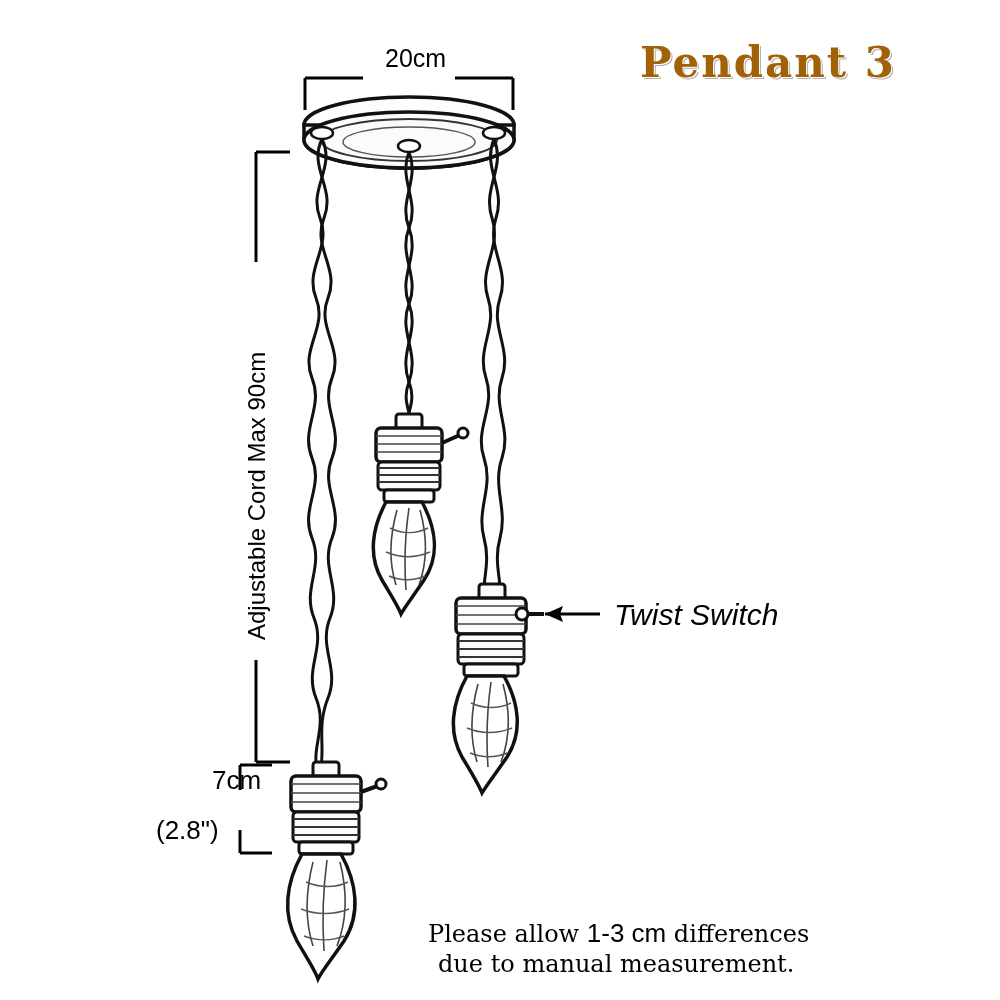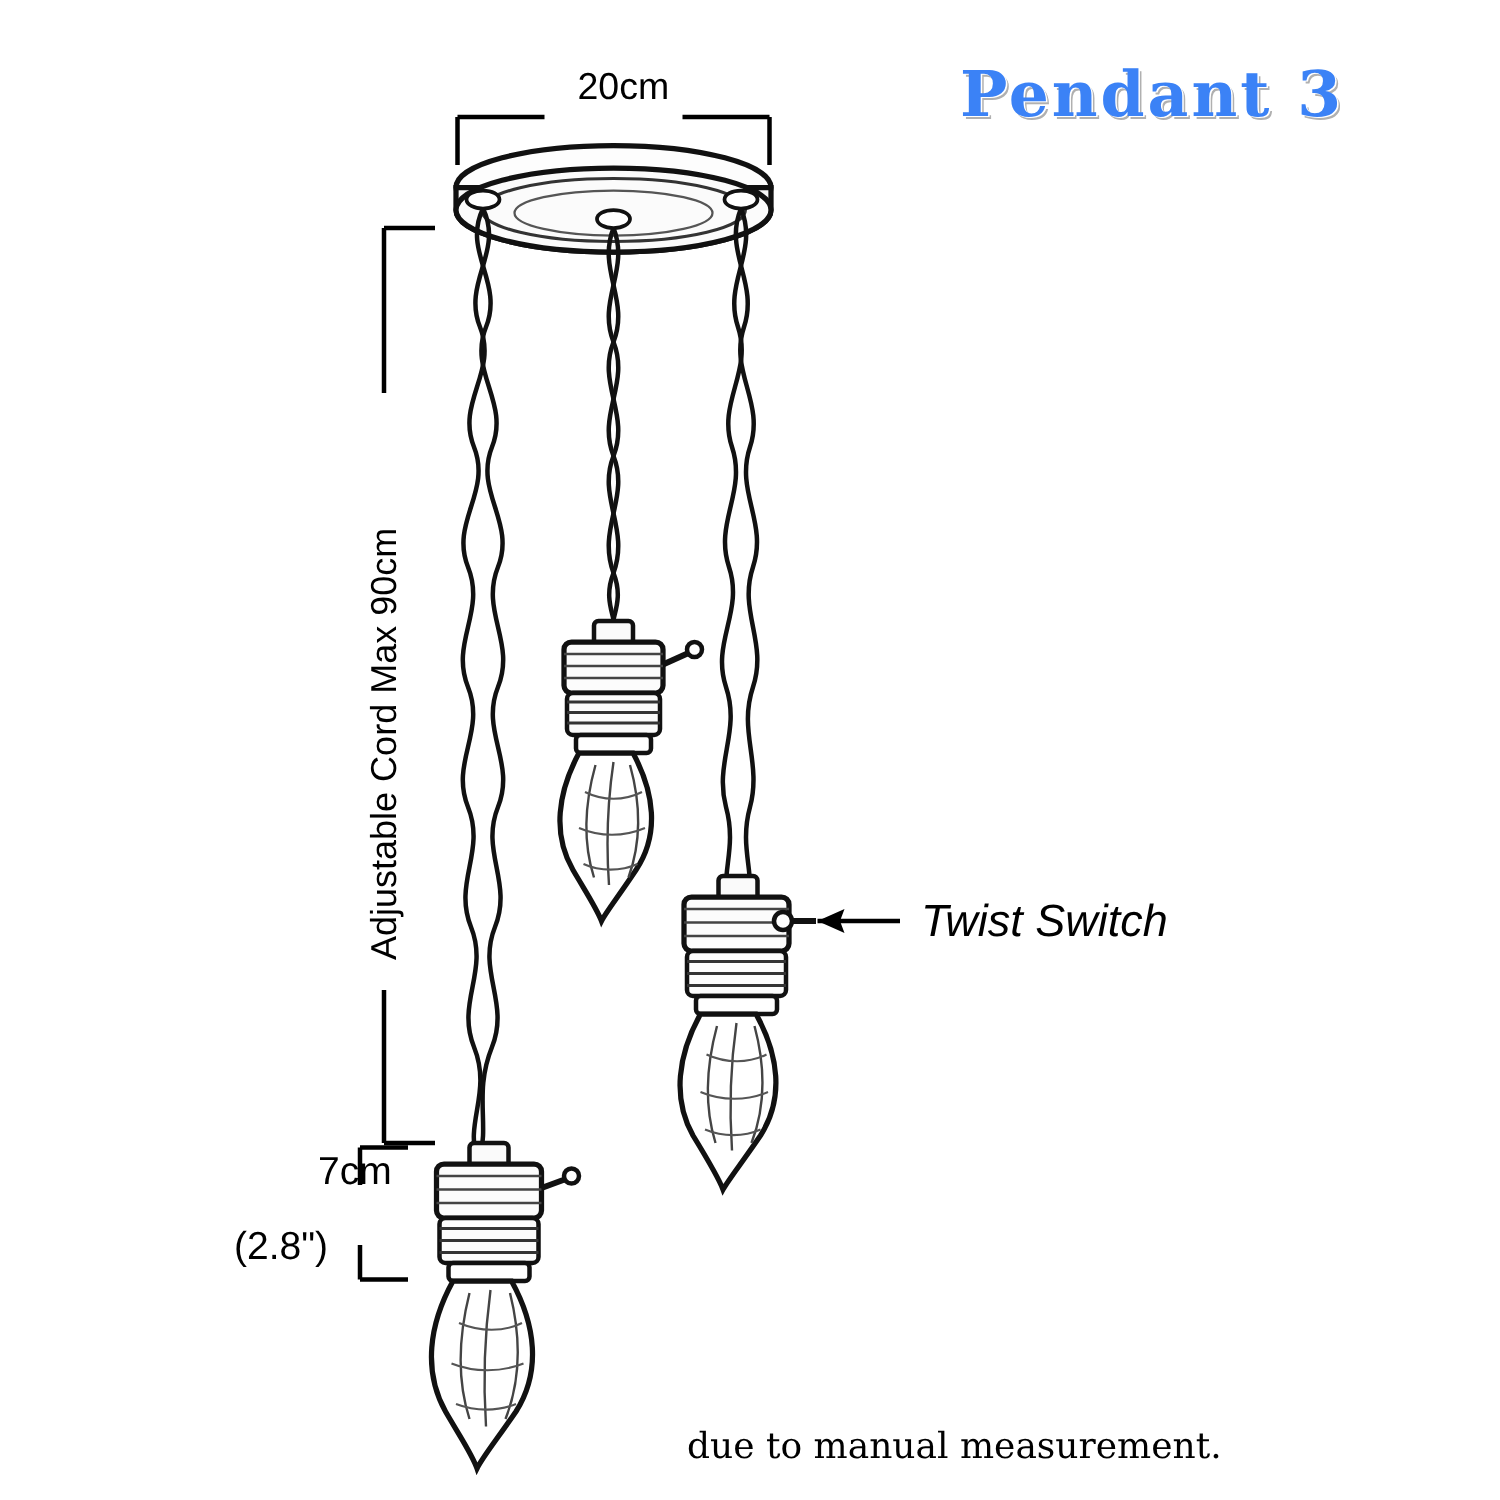--- a/index.html
+++ b/index.html
@@ -28,21 +28,21 @@
     color: #000;
     white-space: nowrap;
   }
   #title-pendant {
     left: 640px;
     top: 38px;
     font-family: "DejaVu Serif", serif;
     font-weight: bold;
     font-size: 42px;
     letter-spacing: 2px;
-    color: #3b82f6;
+    color: #a16207;
     text-shadow:
       1px 1px 0 #ffffff,
       2px 2px 0 #b0b0b0,
       -1px -1px 0 #ffffff;
   }
   #label-top-width {
     left: 367px;
     top: 44px;
     font-size: 25px;
     font-family: "Liberation Sans", sans-serif;
@@ -78,21 +78,20 @@
     left: 428px;
     top: 918px;
     font-family: "DejaVu Serif", serif;
     font-size: 24px;
   }
   #note-line2 {
     left: 438px;
     top: 950px;
     font-family: "DejaVu Serif", serif;
     font-size: 24px;
-    margin-left: 20px;
   }
   .note-em {
     font-family: "Liberation Sans", sans-serif;
     font-size: 26px;
   }
 </style>
 </head>
 <body>
 
 <div id="page">
@@ -287,16 +286,17 @@
   <div class="label" id="label-top-width">20cm</div>
 
   <div class="label" id="label-cord">Adjustable Cord Max 90cm</div>
 
   <div class="label" id="label-socket-cm">7cm</div>
 
   <div class="label" id="label-socket-in">(2.8")</div>
 
   <div class="label" id="label-twist">Twist Switch</div>
 
+  <div class="label" id="note-line1"><span>Please allow </span><span class="note-em">1-3 cm</span><span> differences</span></div>
 
   <div class="label" id="note-line2">due to manual measurement.</div>
 
 </div>
 
 </body></html>

